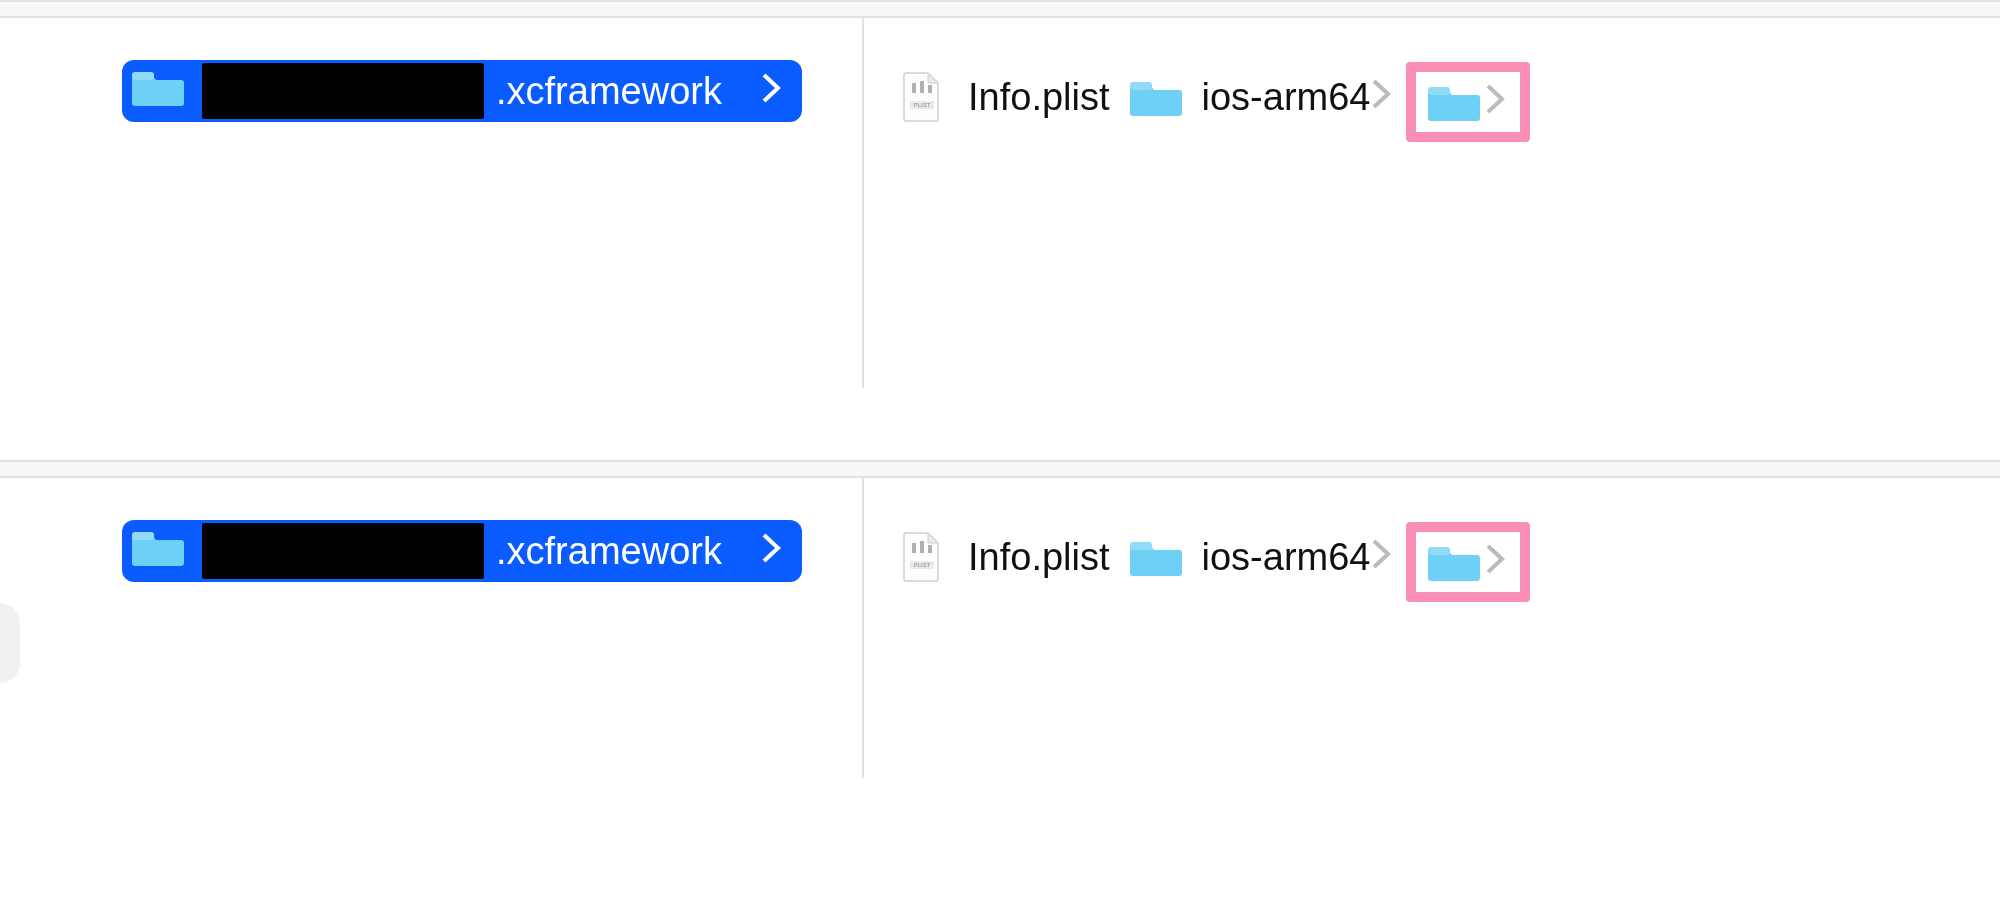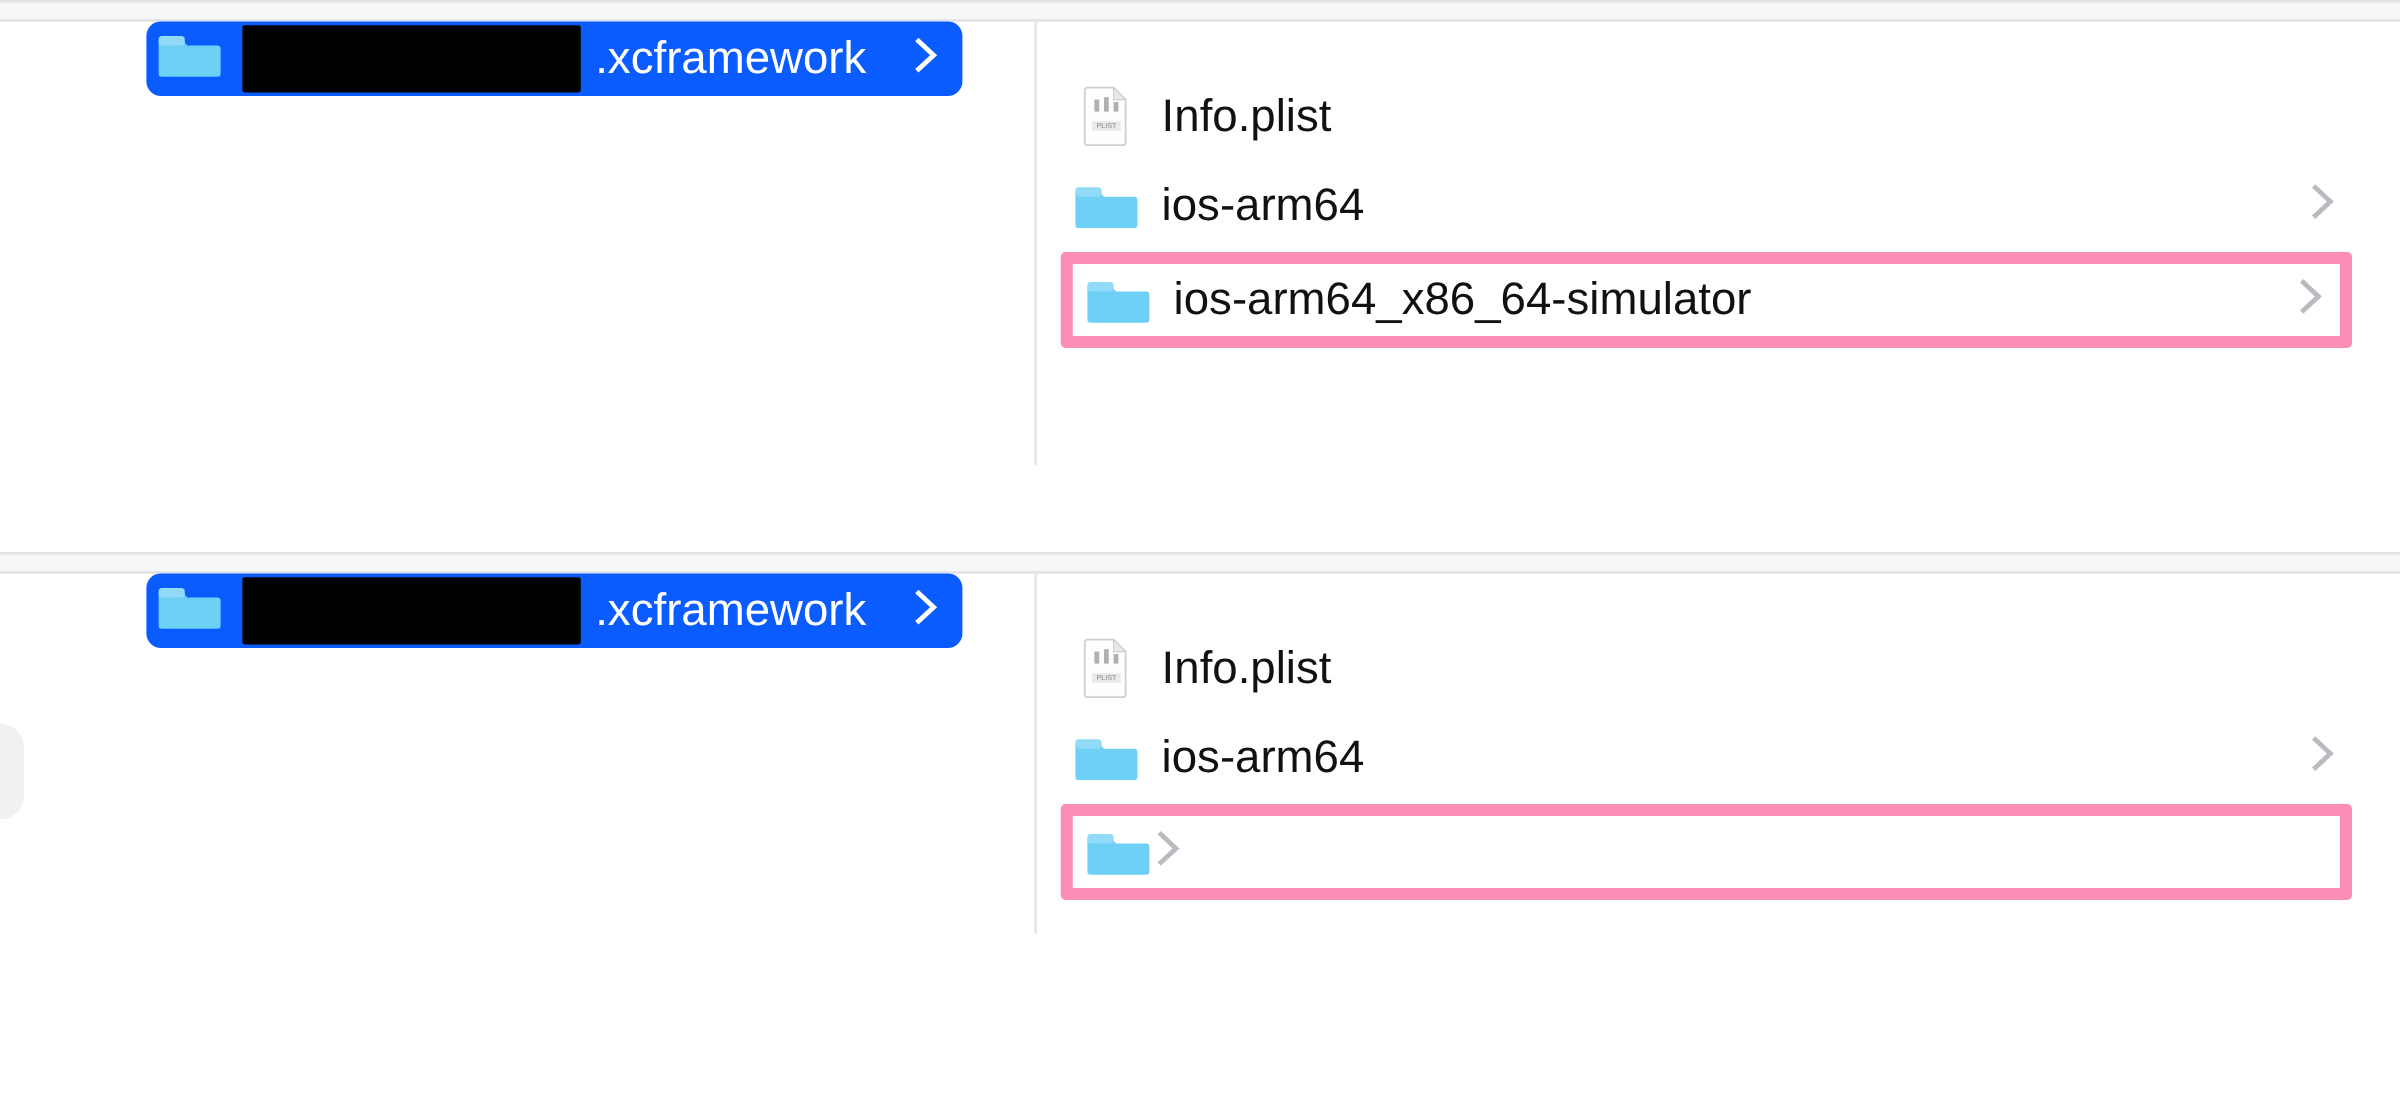--- a/index.html
+++ b/index.html
@@ -26,20 +26,21 @@
   .columns {
     display: flex;
     height: 370px;
     position: relative;
   }
 
   .left-col {
     width: 814px;
     border-right: 2px solid #e1e2e4;
     position: relative;
+    padding-top: 42px;
     padding-left: 50px;
   }
   .left-edge {
     width: 50px;
     position: relative;
   }
   
   .edge-stub {
     position: absolute;
     left: 0; top: 50%;
@@ -106,21 +107,21 @@
 
   .gap { height: 72px; }
 
   
   .folder-svg { width:52px; height:42px; }
   .plist-svg { width:40px; height:52px; }
   .chev-svg { width:22px; height:30px; }
   .chev-svg polyline { stroke:#b8bbbf; stroke-width:4; fill:none; }
   .chev-white polyline { stroke:#ffffff; }
 
-  .list { display:flex; flex-direction:column; gap:0px; }
+  .list { display:flex; flex-direction:row; gap:0px; }
   .hl-wrap { margin-top:2px; }
 </style>
 </head>
 <body>
 
 <div class="section">
   <div class="section-topbar"></div>
   <div class="columns">
     <div class="left-edge"></div>
     <div class="left-col">
@@ -174,21 +175,20 @@
         </div>
 
         <div class="hl-wrap highlight-frame">
           <div class="file-row">
             <span class="ico">
               <svg class="folder-svg" viewBox="0 0 52 42">
                 <path d="M3 8 h16 l5 6 h25 a3 3 0 0 1 3 3 v20 a3 3 0 0 1 -3 3 H3 a3 3 0 0 1 -3 -3 V11 a3 3 0 0 1 3 -3 z" fill="#6fd0f6"></path>
                 <rect x="0" y="6" width="22" height="8" rx="3" fill="#92dbf8"></rect>
               </svg>
             </span>
-            <span class="label">ios-arm64_x86_64-simulator</span>
             <span class="chev">
               <svg class="chev-svg" viewBox="0 0 22 30">
                   <polyline points="4,2 18,15 4,28"></polyline>
                 </svg>
             </span>
           </div>
         </div>
 
       </div>
     </div>

